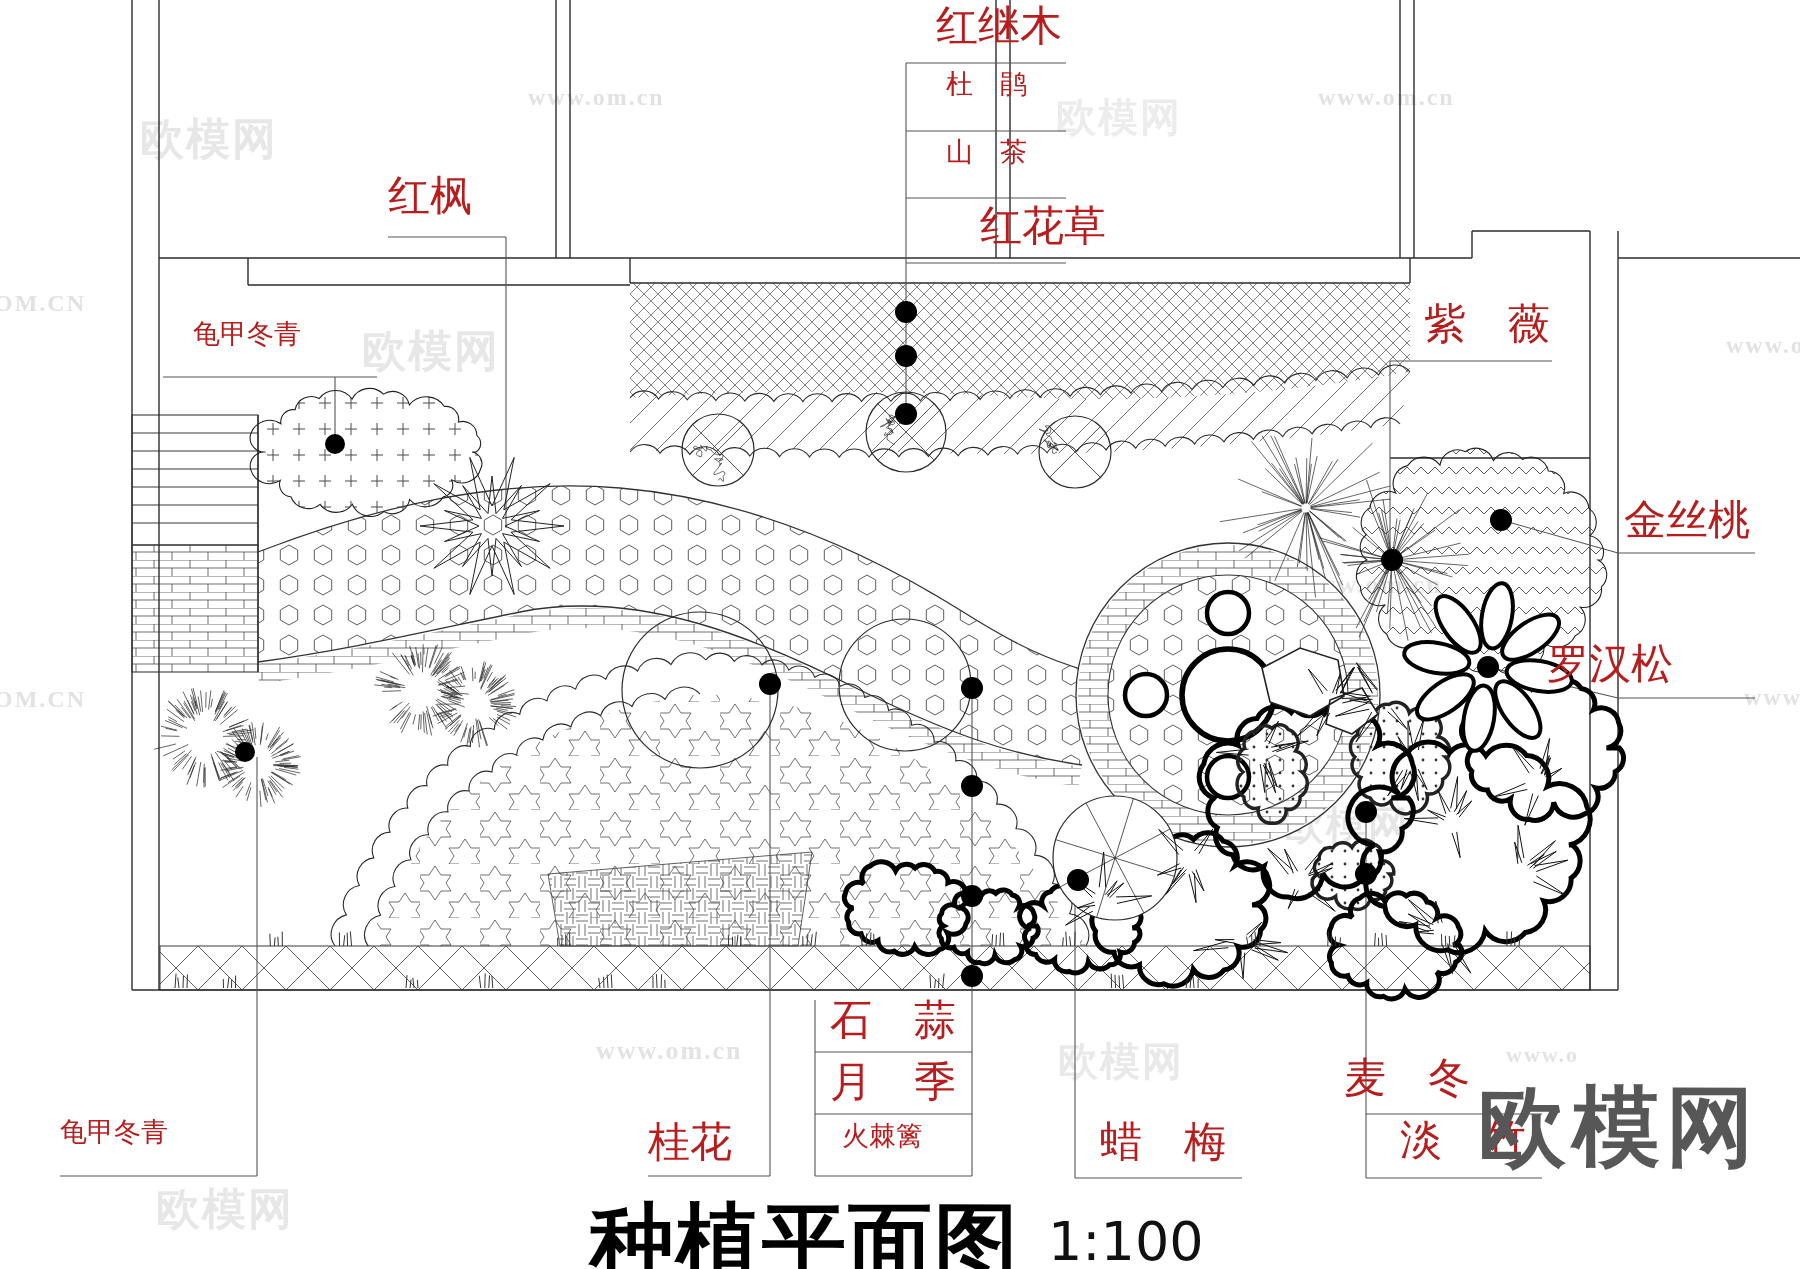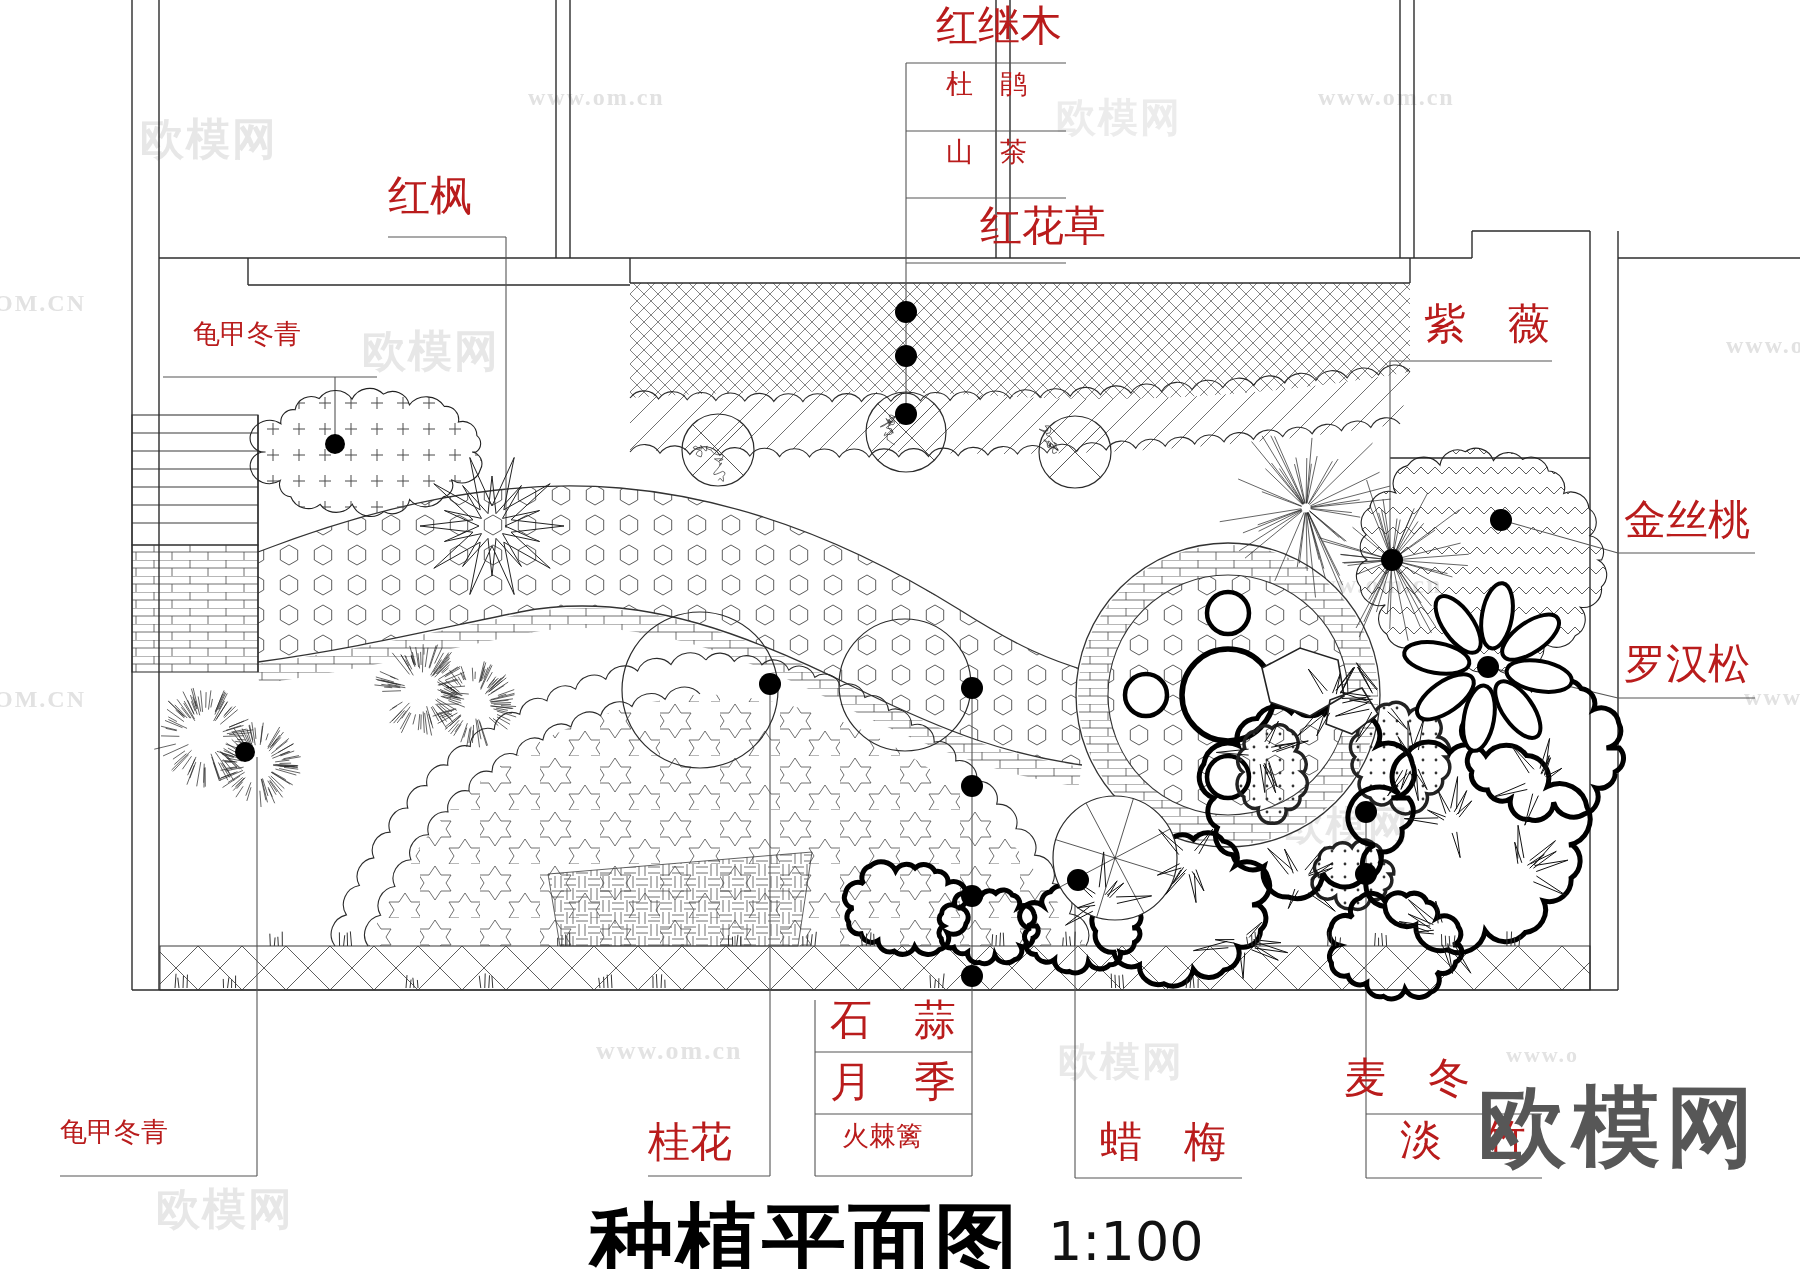--- a/index.html
+++ b/index.html
@@ -832,21 +832,21 @@
   </svg>
 
   <div class="lbl s42" style="left:936px;top:4px;">红继木</div>
   <div class="lbl s40" style="left:946px;top:70px;">杜　鹃</div>
   <div class="lbl s40" style="left:946px;top:138px;">山　茶</div>
   <div class="lbl s42" style="left:934px;top:204px;margin-left:46px;">红花草</div>
   <div class="lbl s42" style="left:388px;top:174px;">红枫</div>
   <div class="lbl s40" style="left:160px;top:320px;margin-left:33px;">龟甲冬青</div>
   <div class="lbl s42" style="left:1424px;top:302px;">紫　薇</div>
   <div class="lbl s42" style="left:1624px;top:498px;">金丝桃</div>
-  <div class="lbl s42" style="left:1624px;top:642px;font-family:Liberation Serif, serif;">罗汉松</div>
+  <div class="lbl s42" style="left:1547px;top:642px;font-family:Liberation Serif, serif;">罗汉松</div>
   <div class="lbl s40" style="left:60px;top:1118px;">龟甲冬青</div>
   <div class="lbl s42" style="left:648px;top:1120px;">桂花</div>
   <div class="lbl s42" style="left:830px;top:998px;">石　蒜</div>
   <div class="lbl s42" style="left:830px;top:1060px;">月　季</div>
   <div class="lbl s40" style="left:842px;top:1122px;">火棘篱</div>
   <div class="lbl s42" style="left:1100px;top:1120px;">蜡　梅</div>
   <div class="lbl s42" style="left:1344px;top:1056px;">麦　冬</div>
   <div class="lbl s42" style="left:1400px;top:1118px;">淡　竹</div>
 
   <div id="title" style="left:590px;top:1186px;">种植平面图</div>

